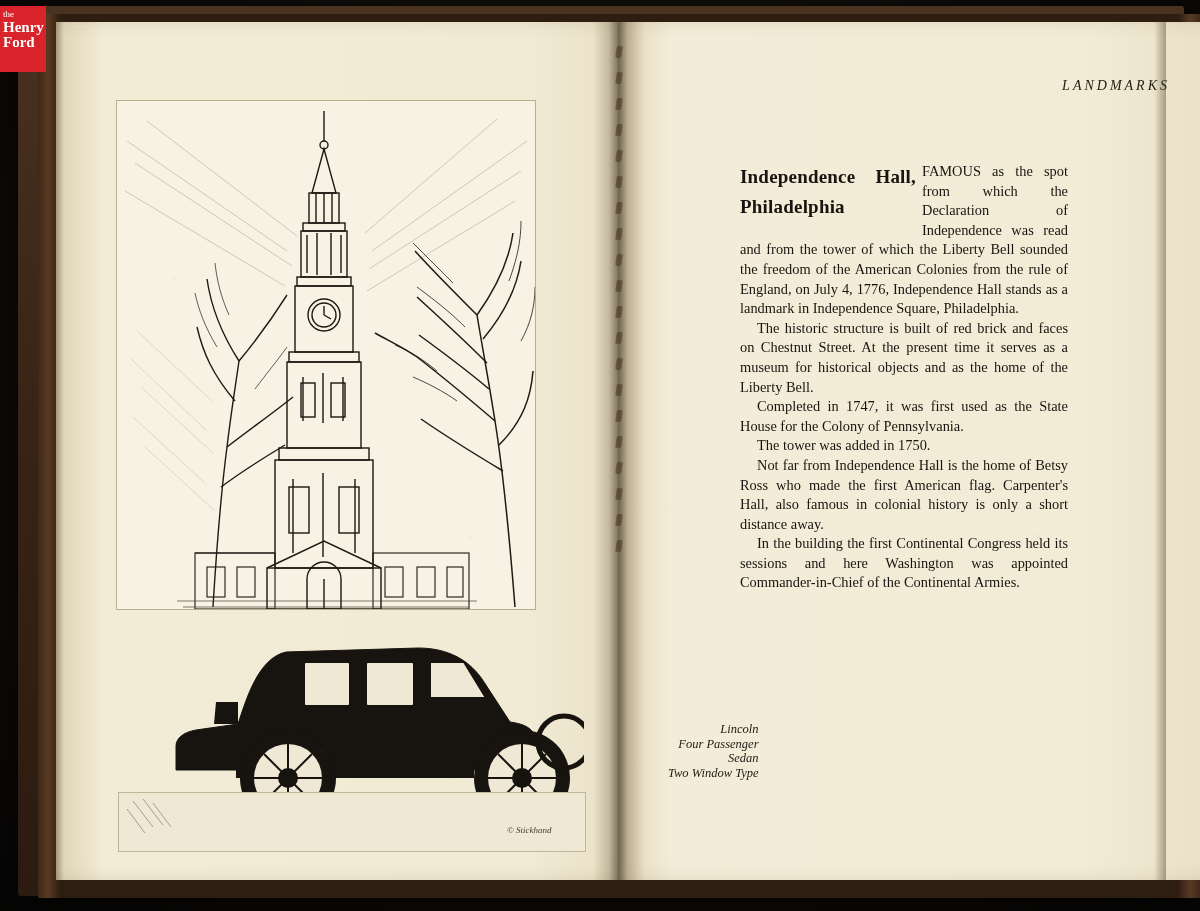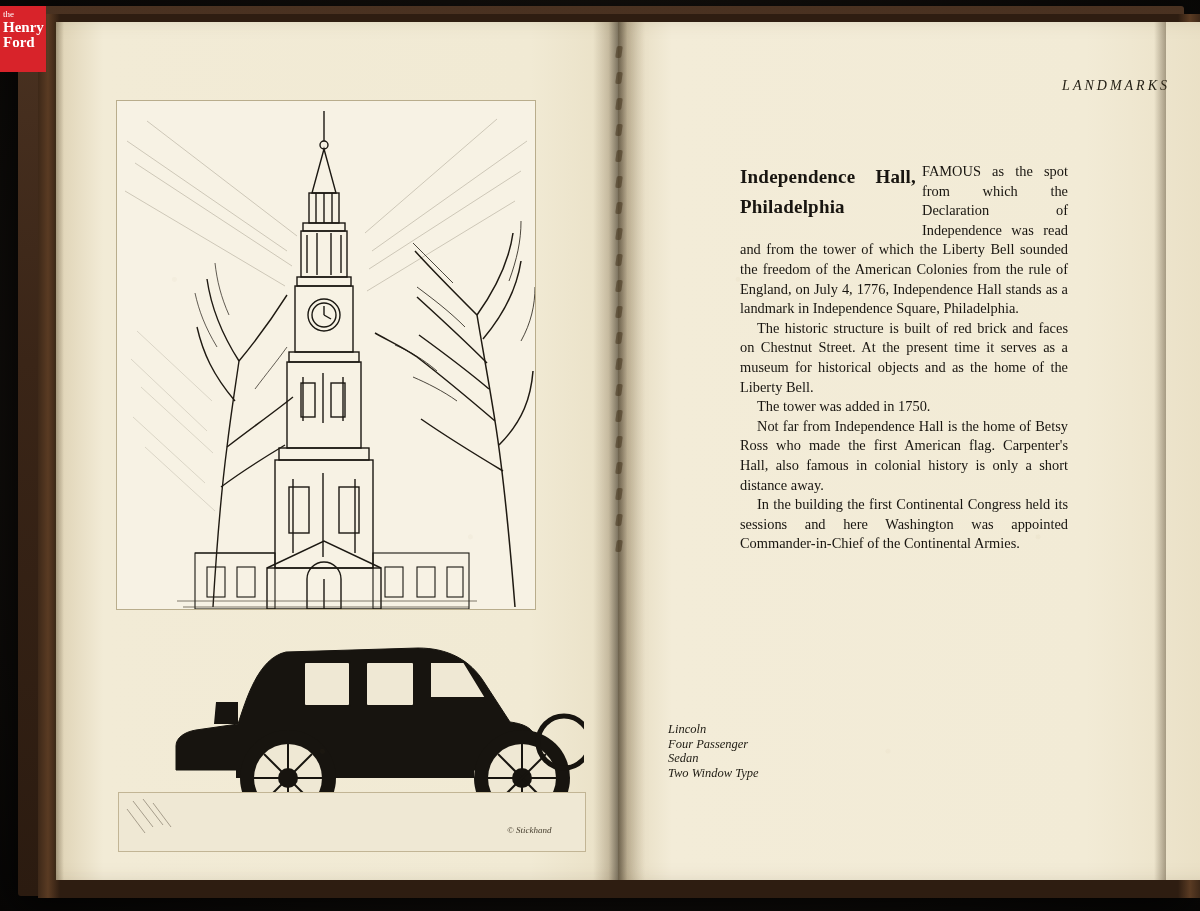--- a/index.html
+++ b/index.html
@@ -215,20 +215,21 @@
 
   .caption {
     position: absolute;
     left: 50px;
     top: 700px;
     font-family: "Liberation Serif", serif;
     font-style: italic;
     font-size: 12.5px;
     line-height: 14.5px;
     color: #1d1a12;
+    text-align: right;
   }
   .caption div { white-space: nowrap; }
 
   
   .fore-left {
     position: absolute;
     left: 36px; top: 16px; width: 10px; height: 858px;
     background: linear-gradient(90deg, rgba(60,45,22,0.45), rgba(60,45,22,0));
   }
   .fore-right {
@@ -444,20 +445,21 @@
     </div>
 
     <div class="page page-right">
 
       <div class="running-head">LANDMARKS</div>
 
       <div class="textblock">
         <div class="sidehead">Independence Hall, Philadelphia</div>
         <p class="para-first dropline">FAMOUS as the spot from which the Declaration of Independence was read and from the tower of which the Liberty Bell sounded the freedom of the American Colonies from the rule of England, on July 4, 1776, Independence Hall stands as a landmark in Independence Square, Philadelphia.</p>
         <p class="para">The historic structure is built of red brick and faces on Chestnut Street.  At the present time it serves as a museum for historical objects and as the home of the Liberty Bell.</p>
+        <p class="para">Completed in 1747, it was first used as the State House for the Colony of Pennsylvania.</p>
         <p class="para">The tower was added in 1750.</p>
         <p class="para">Not far from Independence Hall is the home of Betsy Ross who made the first American flag.  Carpenter's Hall, also famous in colonial history is only a short distance away.</p>
         <p class="para">In the building the first Continental Congress held its sessions and here Washington was appointed Commander-in-Chief of the Continental Armies.</p>
       </div>
 
       <div class="caption">
         <div>Lincoln</div>
         <div>Four Passenger</div>
         <div>Sedan</div>
         <div>Two Window Type</div>

